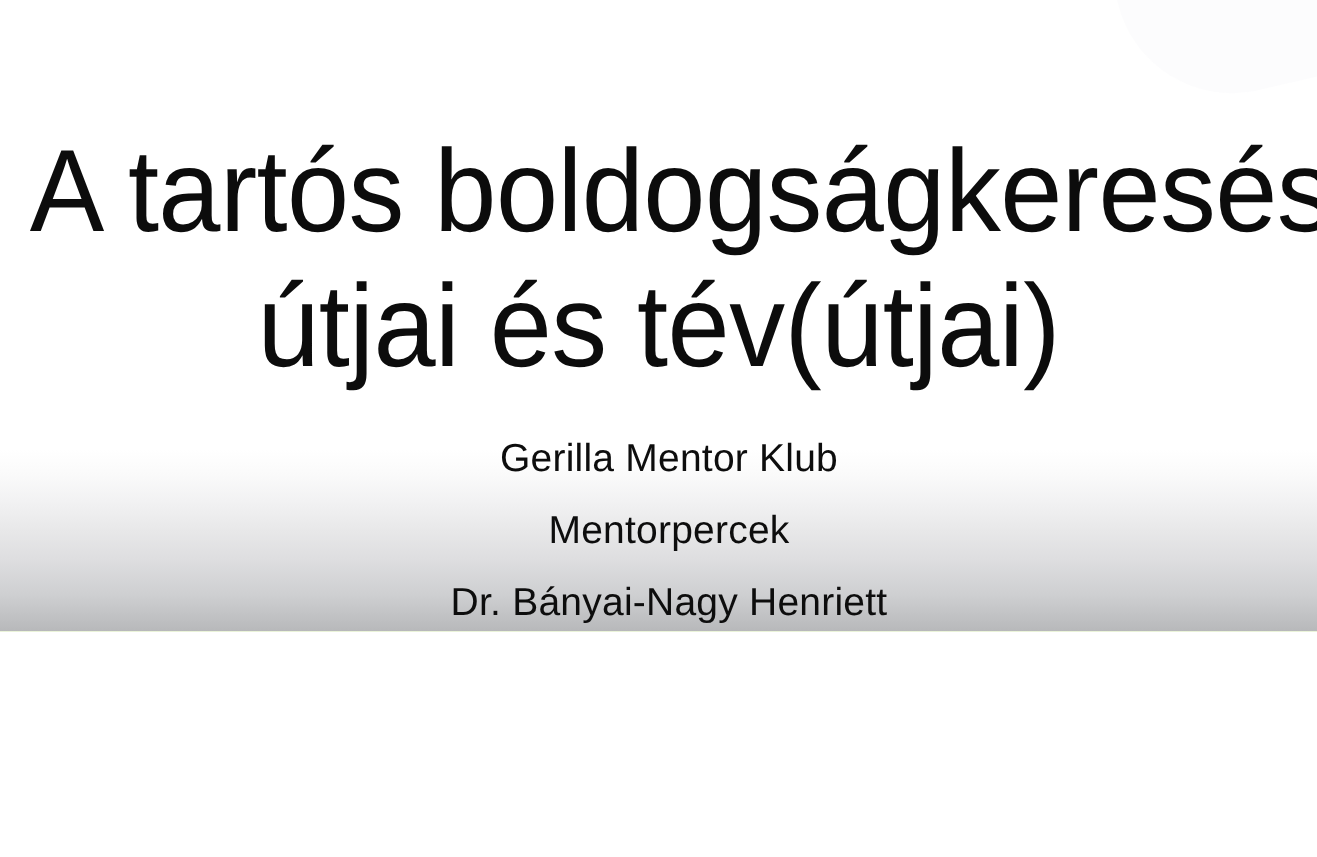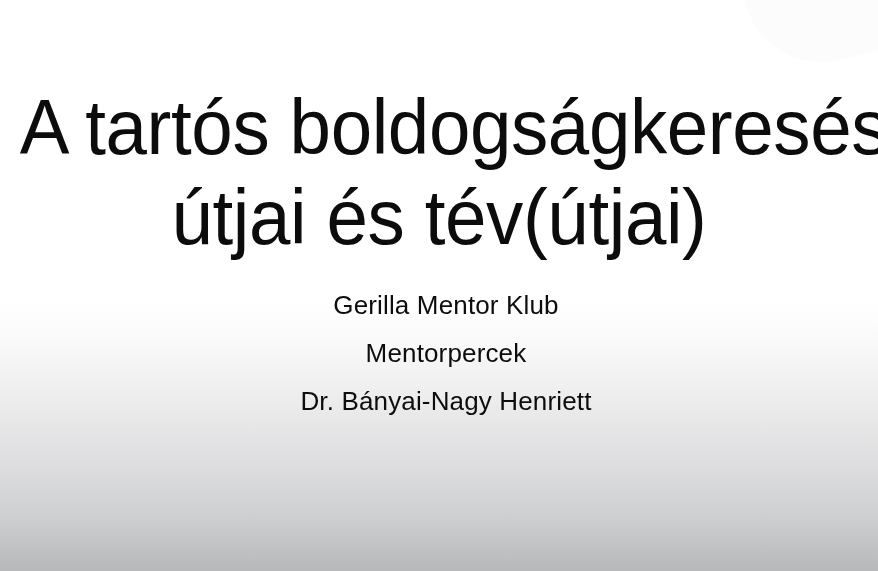--- a/index.html
+++ b/index.html
@@ -9,21 +9,21 @@
     background: #ffffff;
   }
 
   body {
     font-family: "Liberation Sans", "DejaVu Sans", sans-serif;
   }
 
   .slide {
     position: relative;
     width: 878px;
-    height: 571px;
+    height: 421px;
     overflow: hidden;
     background: #bef264;
     box-sizing: border-box;
   }
 
   
 
   .bg-base {
     position: absolute;
     inset: 0;

